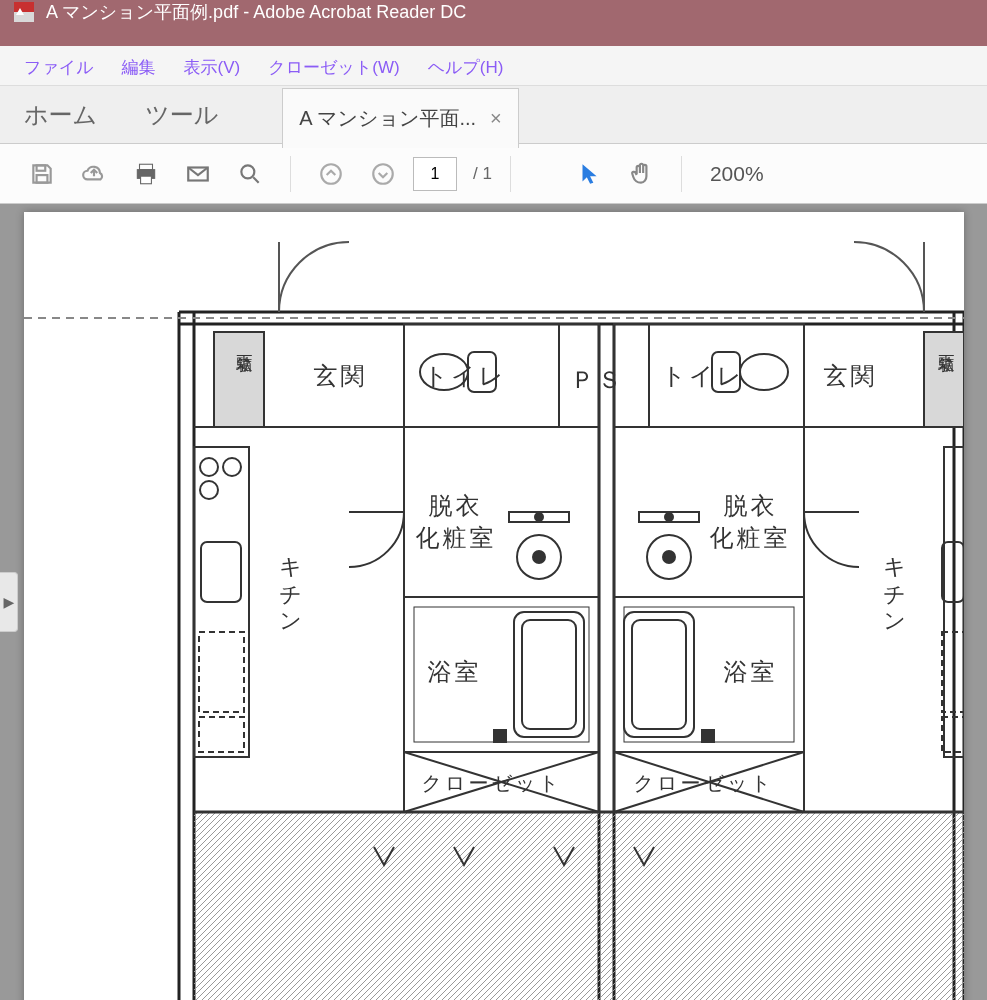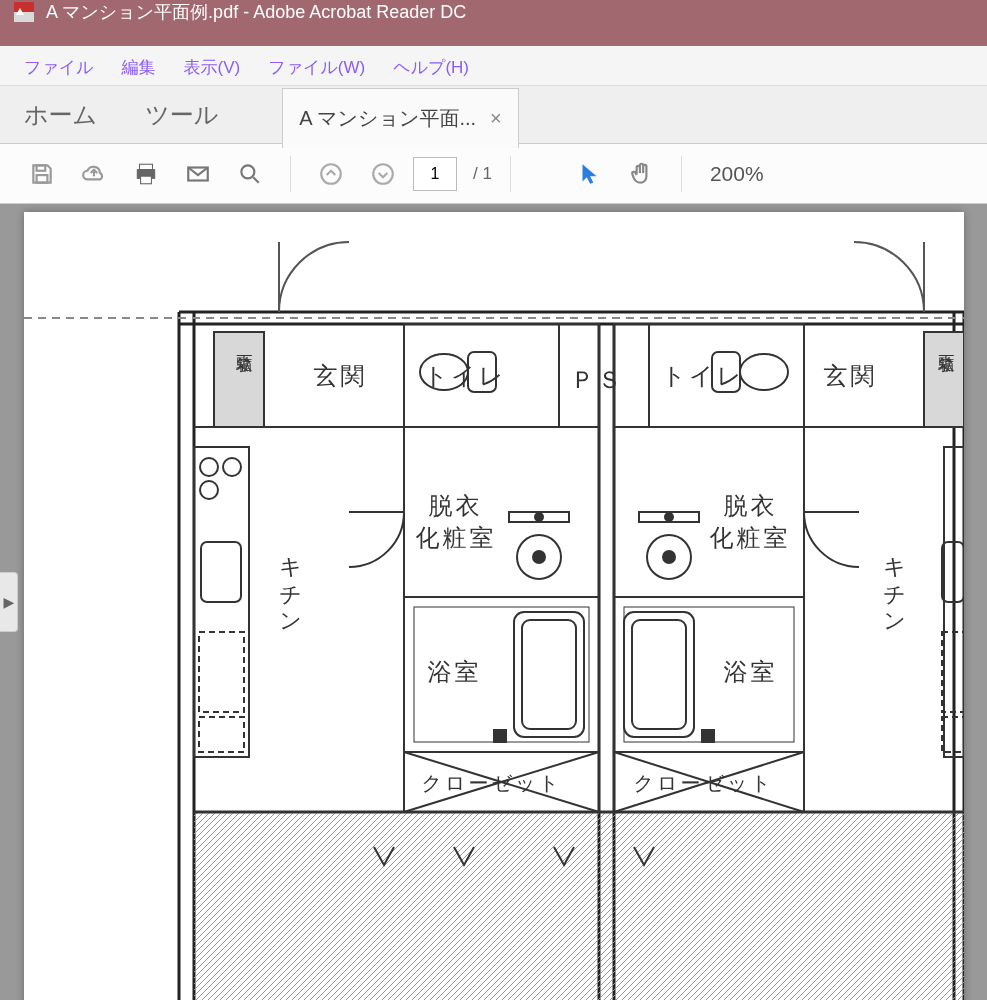--- a/index.html
+++ b/index.html
@@ -51,21 +51,21 @@
         <path d="M4 15 L8 8 L12 15 Z" fill="#fff"></path>
       </svg>
   </span>
   <span>A マンション平面例.pdf - Adobe Acrobat Reader DC</span>
 </div>
 
 <div class="menubar">
   <div class="menu-item">ファイル</div>
   <div class="menu-item">編集</div>
   <div class="menu-item">表示(V)</div>
-  <div class="menu-item">ファイル(W)</div>
+  <div class="menu-item">クローゼット(W)</div>
   <div class="menu-item">ヘルプ(H)</div>
 </div>
 
 <div class="tabbar">
   <div class="nav-tab">ホーム</div>
   <div class="nav-tab">ツール</div>
   <div class="spacer"></div>
   <div class="doc-tab">
     <span>A マンション平面...</span>
     <span class="close">×</span>

